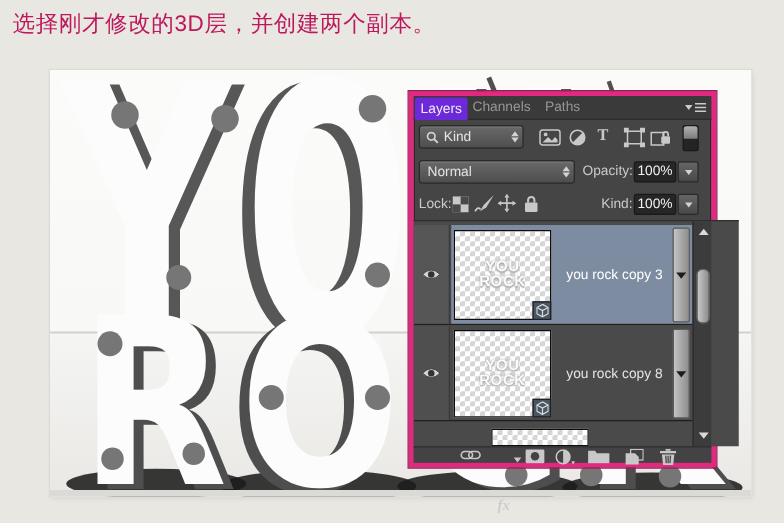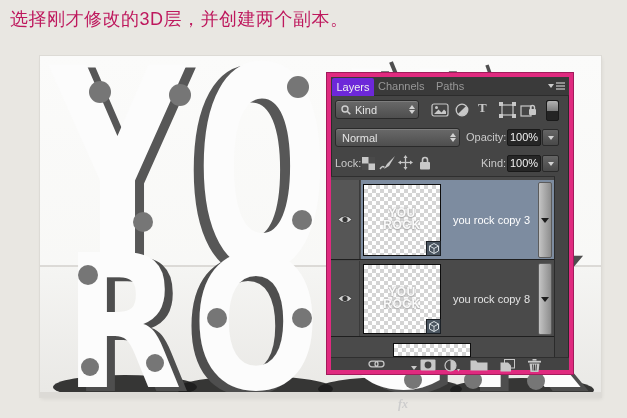--- a/index.html
+++ b/index.html
@@ -33,21 +33,21 @@
   .tri-u{width:0;height:0;border-left:3.5px solid transparent;border-right:3.5px solid transparent;border-bottom:4px solid #d2d2d2;}
   .tri-d{width:0;height:0;border-left:3.5px solid transparent;border-right:3.5px solid transparent;border-top:4px solid #d2d2d2;}
   .lbl{color:#cacaca;font-size:11px;line-height:19px;}
   .valbox{background:#262626;border:1px solid #191919;border-radius:2px;color:#f2f2f2;
           font-size:11px;text-align:center;line-height:15px;}
   .dropbtn{background:linear-gradient(#656565,#494949);border:1px solid #2a2a2a;border-radius:2px;
            display:flex;align-items:center;justify-content:center;}
   .toggle{width:13px;height:21px;background:#242424;border:1px solid #1a1a1a;border-radius:2px;}
   .toggle .knob{width:11px;height:10px;background:linear-gradient(#b2b2b2,#7c7c7c);border-radius:2px 2px 0 0;}
 
-  .list{left:0;top:99px;width:224px;height:181px;background:#4a4a4a;border-top:1px solid #2f2f2f;
+  .list{left:0;top:99px;width:260px;height:181px;background:#4a4a4a;border-top:1px solid #2f2f2f;
         position:absolute;overflow:hidden;}
   .lrow{position:absolute;left:0;width:223px;border-bottom:1px solid #1f1f1f;}
   .eyecol{position:absolute;left:0;top:0;width:29px;height:100%;border-right:1px solid #3a3a3a;
           display:flex;align-items:center;justify-content:center;}
   .rowbody{position:absolute;left:30px;top:0;width:193px;height:100%;}
   .checker{background-color:#fff;
     background-image:linear-gradient(45deg,#d4d4d4 25%,transparent 25%,transparent 75%,#d4d4d4 75%),
                      linear-gradient(45deg,#d4d4d4 25%,transparent 25%,transparent 75%,#d4d4d4 75%);
     background-size:8px 8px;background-position:0 0,4px 4px;}
   .thumb{position:absolute;border:1px solid #0d0d0d;}

